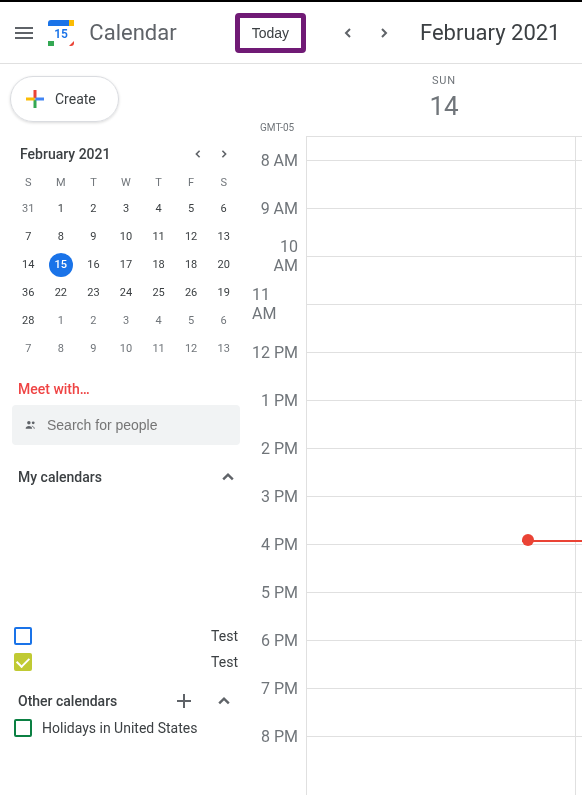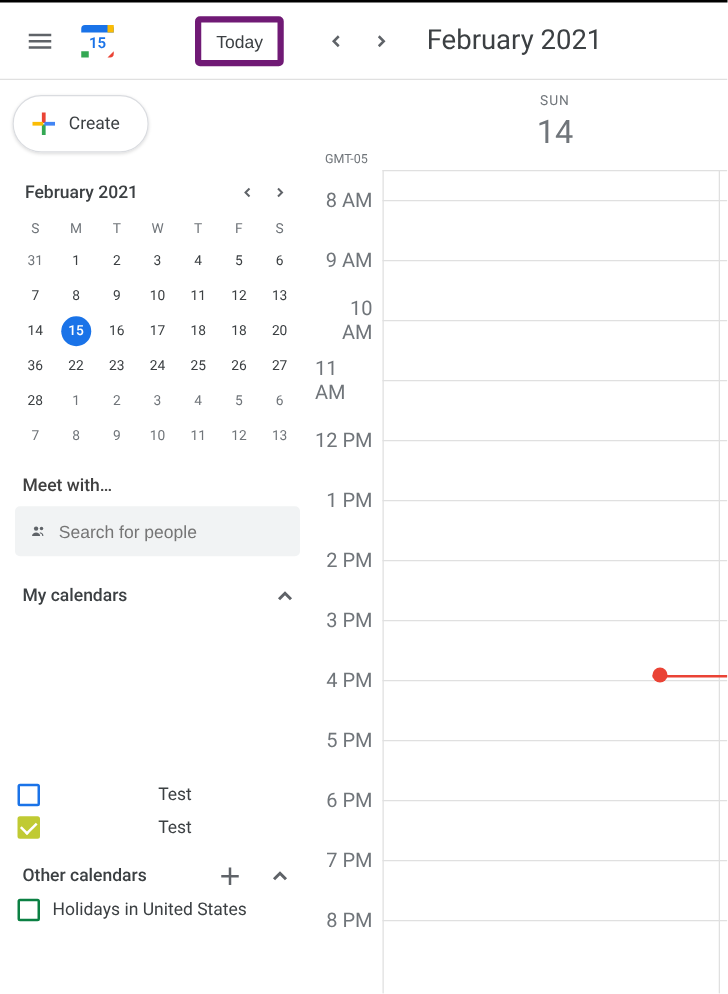--- a/index.html
+++ b/index.html
@@ -92,21 +92,21 @@
   }
   .mini-dow { color:#70757a; font-weight:400; padding:4px 0;}
   .mini-day {
     padding:4px 0;cursor:pointer;border-radius:50%;
     width:24px;height:24px;line-height:16px;margin:0 auto;
   }
   .mini-day.other { color:#70757a;}
   .mini-day.selected { background:#1a73e8;color:#fff;font-weight:500;}
 
   
-  .section-title { font-size:14px;color:#404040;font-weight:500;margin:20px 0 8px 8px;}
+  .section-title { font-size:14px;color:#ef4444;font-weight:500;margin:20px 0 8px 8px;}
   .search-people {
     background:#f1f3f4;border-radius:4px;
     display:flex;align-items:center;gap:10px;
     padding:10px 12px;margin:0 2px;
   }
   .search-people input{
     border:none;background:transparent;outline:none;
     font-size:14px;color:#5f6368;flex:1;
   }
 
@@ -150,21 +150,21 @@
   }
   .hour-grid { position:absolute;left:54px;right:0;top:0;bottom:0;}
   .hour-grid::before{
     content:"";position:absolute;left:0;top:0;bottom:0;width:1px;background:#e0e0e0;
   }
   .hour-line { position:absolute;left:0;right:0;height:1px;background:#e0e0e0;}
   .day-border-right{position:absolute;right:6px;top:0;bottom:0;width:1px;background:#e0e0e0;}
   .now-line{position:absolute;left:0;right:0;height:2px;background:#ea4335;}
   .now-dot{position:absolute;width:12px;height:12px;border-radius:50%;background:#ea4335;right:0;transform:translate(50%,-50%);}
   .mycals-spacer{height:130px;}
-  .center-label{flex:1;text-align:center;}
+  .center-label{flex:1;text-align:right;}
 </style>
 </head>
 <body>
 
 <div class="header">
   <div class="menu-btn">
     <div class="menu-lines">
         <span></span>
         <span></span>
         <span></span>
@@ -173,20 +173,21 @@
   <div class="logo-box">
     <svg viewBox="0 0 28 28">
       <rect x="1" y="1" width="26" height="26" rx="3" fill="#fff"></rect>
       <path d="M1 4 a3 3 0 0 1 3 -3 h20 a3 3 0 0 1 3 3 v3 h-26z" fill="#1a73e8"></path>
       <rect x="22" y="1" width="5" height="6" fill="#fbbc04"></rect>
       <rect x="1" y="22" width="6" height="5" fill="#34a853"></rect>
       <path d="M22 27 l5 -5 v2 a3 3 0 0 1 -3 3 z" fill="#ea4335"></path>
       <text x="14" y="19" text-anchor="middle" font-size="12" font-weight="600" fill="#1a73e8">15</text>
     </svg>
   </div>
+  <div class="app-title">Calendar</div>
   <button class="today-btn">Today</button>
   <div class="nav-arrows">
     <div class="nav-arrow">
       <svg width="10" height="10" viewBox="0 0 10 10">
           <path d="M7 1 L3 5 L7 9" stroke="#5f6368" stroke-width="2" fill="none"></path>
         </svg>
     </div>
     <div class="nav-arrow">
       <svg width="10" height="10" viewBox="0 0 10 10">
           <path d="M3 1 L7 5 L3 9" stroke="#5f6368" stroke-width="2" fill="none"></path>
@@ -253,21 +254,21 @@
         <div class="mini-day">17</div>
         <div class="mini-day">18</div>
         <div class="mini-day">18</div>
         <div class="mini-day">20</div>
         <div class="mini-day">36</div>
         <div class="mini-day">22</div>
         <div class="mini-day">23</div>
         <div class="mini-day">24</div>
         <div class="mini-day">25</div>
         <div class="mini-day">26</div>
-        <div class="mini-day">27</div>
+        <div class="mini-day">19</div>
         <div class="mini-day">28</div>
         <div class="mini-day other">1</div>
         <div class="mini-day other">2</div>
         <div class="mini-day other">3</div>
         <div class="mini-day other">4</div>
         <div class="mini-day other">5</div>
         <div class="mini-day other">6</div>
         <div class="mini-day other">7</div>
         <div class="mini-day other">8</div>
         <div class="mini-day other">9</div>

